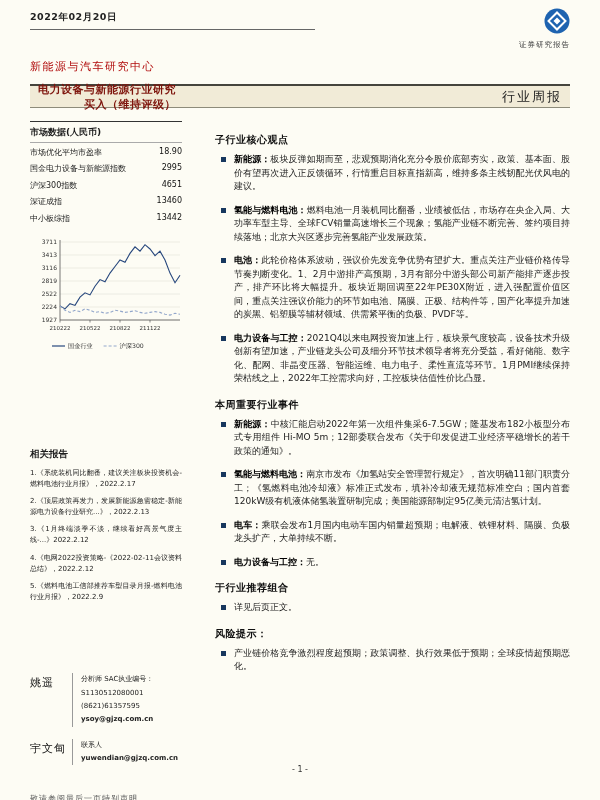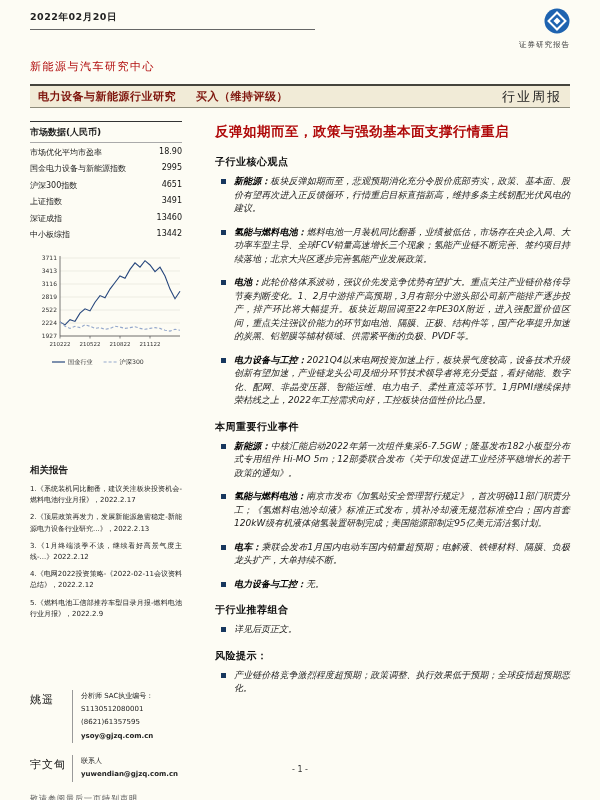--- a/index.html
+++ b/index.html
@@ -24,21 +24,21 @@
   .brand-cn { font-size:13px; font-weight:bold; color:#123a74; letter-spacing:2px; }
   .brand-en { font-size:5.5px; color:#555; letter-spacing:1.2px; margin-top:1px; }
   .brand-sub { font-size:7.5px; color:#444; margin-top:6px; letter-spacing:1px;text-align:right; }
 
   .center-name { margin-top:9px; font-size:11px; font-weight:normal; color:#b00a0a; letter-spacing:1.5px; }
 
   
   .band { margin-top:10px; height:24px; background:#f1ebd7;
           border-top:2px solid #45443c; border-bottom:1px solid #8d8b7a;
           display:flex; align-items:center; justify-content:space-between; padding:0 8px; }
-  .band-left { display:flex; align-items:flex-end; }
+  .band-left { display:flex; align-items:flex-end;flex-direction:column; }
   .band-title { font-size:11px; font-weight:bold; color:#7e150d; letter-spacing:0.5px; }
   .band-rating { font-size:11px; font-weight:bold; color:#7e150d; margin-left:20px; letter-spacing:0.5px; }
   .band-right { font-size:13px; font-weight:normal; color:#222; letter-spacing:2px; }
 
   .cols { display:flex; gap:33px; margin-top:13px; }
   .sidebar { width:152px; flex:none; }
   .main { flex:1; min-width:0; }
 
   
   .market-title { font-size:9px; font-weight:bold; border-top:1.5px solid #333;
@@ -56,21 +56,21 @@
 
   .analysts { margin-top:70px; }
   .analyst-row { display:flex; margin-bottom:12px; }
   .analyst-name { width:42px; font-size:11px; color:#111; padding-top:2px; letter-spacing:1px; }
   .analyst-info { border-left:1px solid #999; padding-left:8px; font-size:7px; line-height:1.9; color:#222; flex:1; }
   .analyst-email { color:#222; text-decoration:none;font-weight:bold; }
 
   
   .main-title { font-size:13.5px; font-weight:bold; color:#b00a0a; letter-spacing:0.5px; margin:2px 0 14px 0; }
   .sec-title { font-size:10px; font-weight:bold; color:#111; margin:12px 0 6px 0; letter-spacing:0.5px; }
-  .bullet { display:flex; gap:8px; margin:6px 0 10px 6px;font-style:italic; }
+  .bullet { display:flex; gap:8px; margin:6px 0 10px 6px; }
   .bullet .sq { width:5px; height:5px; background:#17375e; margin-top:4px; flex:none; }
   .bullet .txt { font-size:9px; line-height:1.5; text-align:justify; color:#1c1c1c; }
   .term { font-weight:bold; color:#000; }
 
   .page-num { position:absolute; bottom:26px; left:0; right:0; text-align:center; font-size:8px; color:#333; }
   .footer-note { position:absolute; bottom:-4px; left:30px; font-size:8px; color:#555; letter-spacing:1px; }
 </style>
 </head>
 <body>
 
@@ -111,24 +111,20 @@
           <span class="lab">市场优化平均市盈率</span>
           <span class="val">18.90</span>
         </div>
         <div class="mrow">
           <span class="lab">国金电力设备与新能源指数</span>
           <span class="val">2995</span>
         </div>
         <div class="mrow">
           <span class="lab">沪深300指数</span>
           <span class="val">4651</span>
-        </div>
-        <div class="mrow">
-          <span class="lab">上证指数</span>
-          <span class="val">3491</span>
         </div>
         <div class="mrow">
           <span class="lab">深证成指</span>
           <span class="val">13460</span>
         </div>
         <div class="mrow">
           <span class="lab">中小板综指</span>
           <span class="val">13442</span>
         </div>
       </div>
@@ -191,21 +187,20 @@
           <div class="analyst-info">
             <div>联系人</div>
             <a class="analyst-email" href="#">yuwendian@gjzq.com.cn</a>
           </div>
         </div>
       </div>
 
     </aside>
 
     <main class="main">
-      <h1 class="main-title">反弹如期而至，政策与强劲基本面支撑行情重启</h1>
 
       <h2 class="sec-title">子行业核心观点</h2>
 
       <div class="bullet">
         <span class="sq"></span>
         <p class="txt"><b class="term">新能源：</b><span>板块反弹如期而至，悲观预期消化充分令股价底部夯实，政策、基本面、股价有望再次进入正反馈循环，行情重启目标直指新高，维持多条主线韧配光伏风电的建议。</span></p>
       </div>
       <div class="bullet">
         <span class="sq"></span>
         <p class="txt"><b class="term">氢能与燃料电池：</b><span>燃料电池一月装机同比翻番，业绩被低估，市场存在央企入局、大功率车型主导、全球FCV销量高速增长三个现象；氢能产业链不断完善、签约项目持续落地；北京大兴区逐步完善氢能产业发展政策。</span></p>

